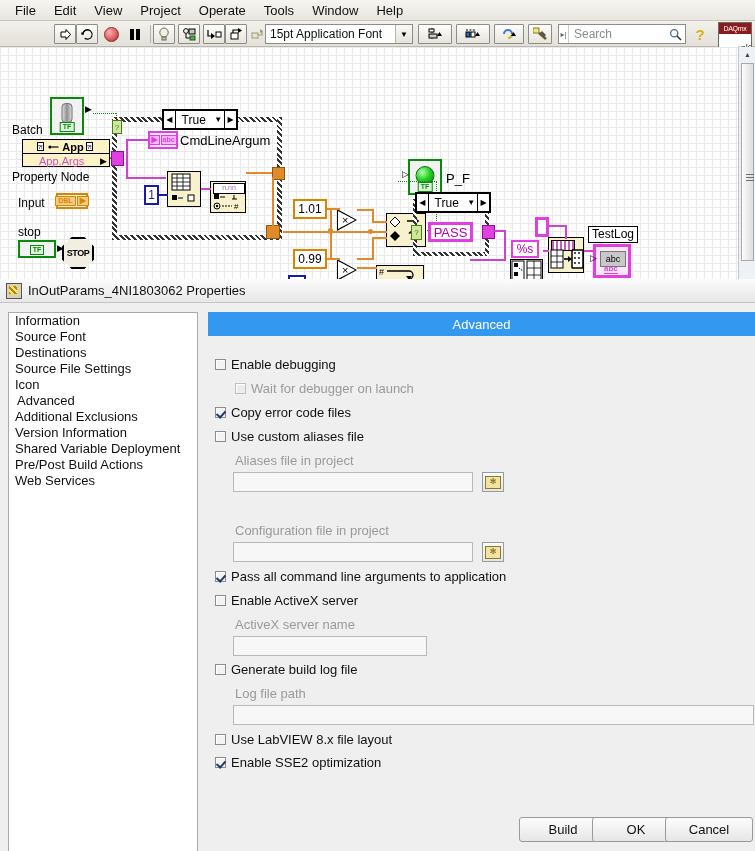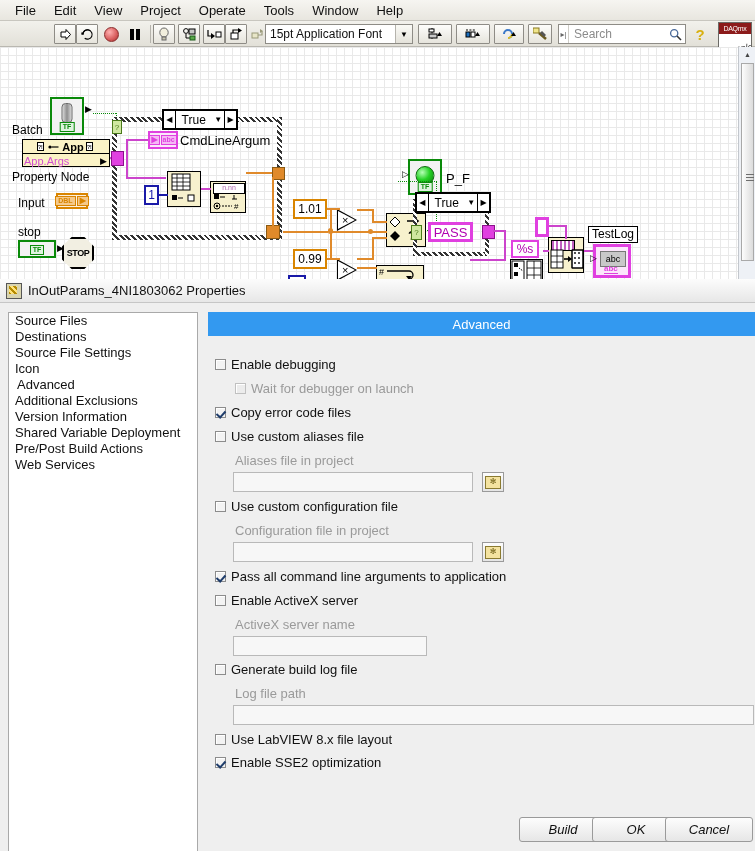--- a/index.html
+++ b/index.html
@@ -111,21 +111,21 @@
       width:17px;height:17px;border-radius:50%;
       background:radial-gradient(circle at 34% 32%,#b6ffb6,#25d225 46%,#0b7a0b 100%);
       border:1px solid #0a6a0a;}
   .termarrow{position:absolute;font-size:9px;color:#000;}
 
   
   .propnode{border:1px solid #000;background:#fbf3c6;}
   .propnode .row1{height:13px;border-bottom:1px solid #000;display:flex;align-items:center;
       justify-content:center;font-size:11px;font-weight:bold;color:#000;}
   .propnode .row2{height:13px;display:flex;align-items:center;justify-content:flex-start;
-      font-size:11px;color:#d04fd0;padding-left:1px;}
+      font-size:11px;color:#d04fd0;padding-left:16px;}
 
   
   .dblterm{border:2px solid #d98500;background:#fdf0dc;
       display:flex;align-items:center;justify-content:center;}
   .dblterm span{font-size:7px;font-weight:bold;color:#d98500;
       border:1px solid #d98500;background:#f5c98a;padding:0 2px;line-height:8px;}
 
   
   .stopsign{
     background:#f2efe2;border:2px solid #000;
@@ -248,21 +248,21 @@
   .browse .fld{width:14px;height:11px;background:#f4e3a0;border:1px solid #8a7a30;
       position:relative;display:flex;align-items:center;justify-content:center;
       font-size:8px;color:#6a5a10;line-height:8px;}
 
   .btnrow{position:absolute;left:0;top:534px;width:755px;height:38px;}
   .dbtn{
     position:absolute;top:4px;height:25px;width:88px;
     border:1px solid #9a9a9a;border-radius:3px;
     background:linear-gradient(#fdfdfd,#e6e6e6);
     display:flex;align-items:center;justify-content:center;
-    font-size:13px;color:#111;box-sizing:border-box;cursor:default;font-style:italic;
+    font-size:13px;color:#111;box-sizing:border-box;cursor:default;
   }
 </style>
 </head>
 <body>
 
 <div id="root">
 
   <div class="menubar">
     <div class="menuitem">File</div>
     <div class="menuitem">Edit</div>
@@ -648,21 +648,22 @@
 
   <div class="dlg">
 
     <div class="dlgtitle">
       <div class="dlgicon"></div>
       <div class="dlgtitletxt">InOutParams_4NI1803062 Properties</div>
     </div>
 
     <div class="catbox">
       <ul class="catlist">
-        <li>Source Files</li>
+        <li>Information</li>
+        <li>Source Font</li>
         <li>Destinations</li>
         <li>Source File Settings</li>
         <li>Icon</li>
         <li style="padding-left:0;"><span class="sel" style="margin-left:6px;padding-left:2px;">Advanced</span></li>
         <li>Additional Exclusions</li>
         <li>Version Information</li>
         <li>Shared Variable Deployment</li>
         <li>Pre/Post Build Actions</li>
         <li>Web Services</li>
       </ul>
@@ -690,24 +691,20 @@
       <div class="chkrow" style="left:10px;top:117px;">
         <div class="chk"></div>
         <div class="chklbl">Use custom aliases file</div>
       </div>
       <div class="sublbl" style="left:30px;top:141px;">Aliases file in project</div>
       <div class="txtin" style="left:28px;top:160px;width:240px;"></div>
       <div class="browse" style="left:277px;top:160px;">
         <div class="fld">✻</div>
       </div>
 
-      <div class="chkrow" style="left:10px;top:187px;">
-        <div class="chk"></div>
-        <div class="chklbl">Use custom configuration file</div>
-      </div>
       <div class="sublbl" style="left:30px;top:211px;">Configuration file in project</div>
       <div class="txtin" style="left:28px;top:230px;width:240px;"></div>
       <div class="browse" style="left:277px;top:230px;">
         <div class="fld">✻</div>
       </div>
 
       <div class="chkrow" style="left:10px;top:257px;">
         <div class="chk on"></div>
         <div class="chklbl">Pass all command line arguments to application</div>
       </div>

